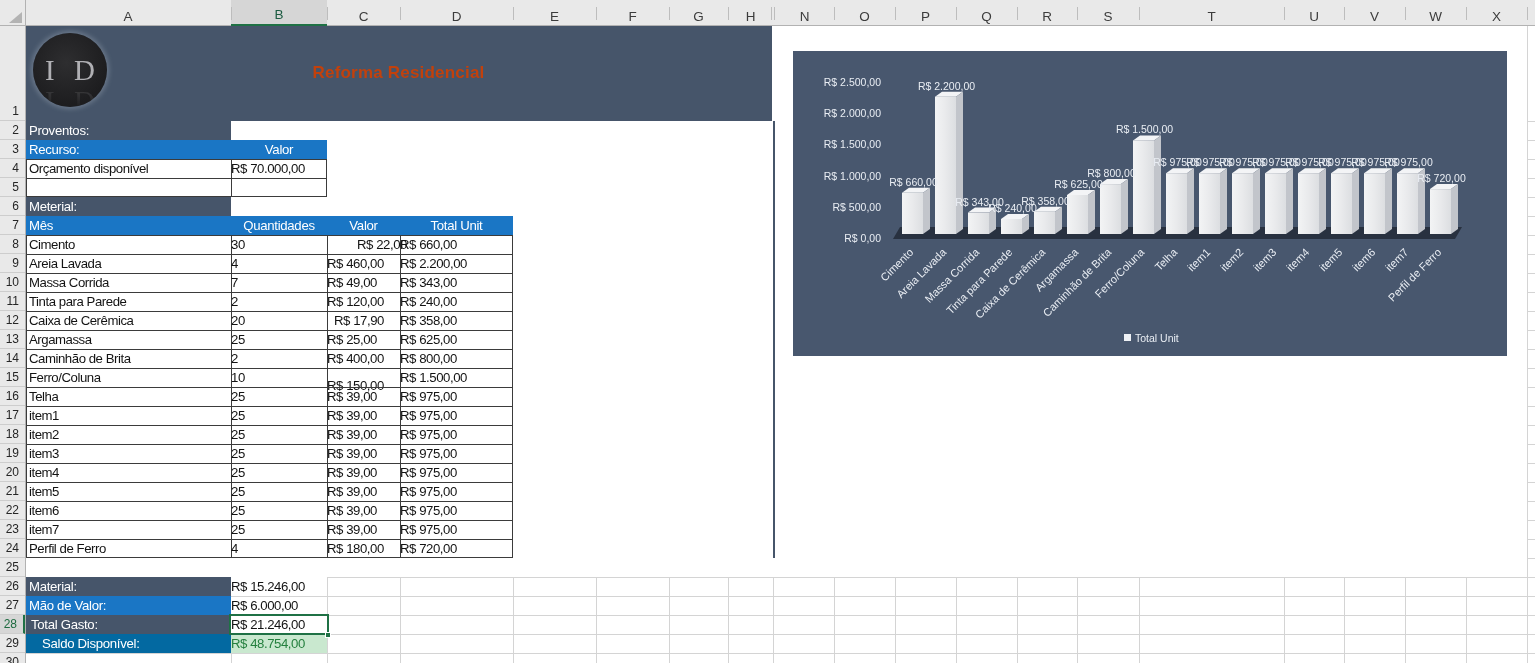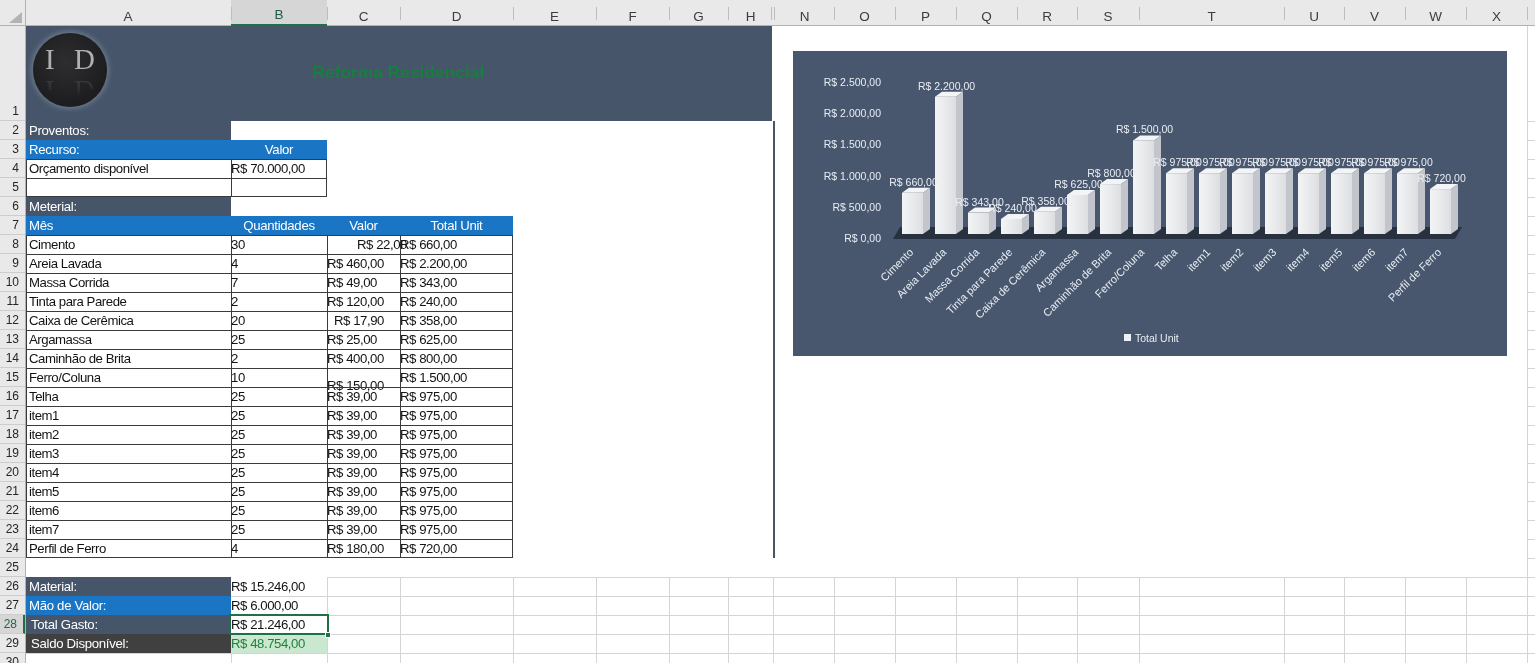--- a/index.html
+++ b/index.html
@@ -78,25 +78,25 @@
 <div class="abs gn" style="left:0;top:520px;width:25px;height:19px;border-bottom:1px solid #cdcdcd;box-sizing:border-box;display:flex;align-items:flex-end;justify-content:flex-end;padding:0 6px 2px 0;color:#262626;">23</div>
 <div class="abs gn" style="left:0;top:539px;width:25px;height:19px;border-bottom:1px solid #cdcdcd;box-sizing:border-box;display:flex;align-items:flex-end;justify-content:flex-end;padding:0 6px 2px 0;color:#262626;">24</div>
 <div class="abs gn" style="left:0;top:558px;width:25px;height:19px;border-bottom:1px solid #cdcdcd;box-sizing:border-box;display:flex;align-items:flex-end;justify-content:flex-end;padding:0 6px 2px 0;color:#262626;">25</div>
 <div class="abs gn" style="left:0;top:577px;width:25px;height:19px;border-bottom:1px solid #cdcdcd;box-sizing:border-box;display:flex;align-items:flex-end;justify-content:flex-end;padding:0 6px 2px 0;color:#262626;">26</div>
 <div class="abs gn" style="left:0;top:596px;width:25px;height:19px;border-bottom:1px solid #cdcdcd;box-sizing:border-box;display:flex;align-items:flex-end;justify-content:flex-end;padding:0 6px 2px 0;color:#262626;">27</div>
 <div class="abs gn" style="left:0;top:615px;width:25px;height:19px;border-bottom:1px solid #cdcdcd;box-sizing:border-box;display:flex;align-items:flex-end;justify-content:flex-end;padding:0 6px 2px 0;color:#1e6b40;background:#d6d6d6;border-right:2px solid #1f7145;">28</div>
 <div class="abs gn" style="left:0;top:634px;width:25px;height:19px;border-bottom:1px solid #cdcdcd;box-sizing:border-box;display:flex;align-items:flex-end;justify-content:flex-end;padding:0 6px 2px 0;color:#262626;">29</div>
 <div class="abs gn" style="left:0;top:653px;width:25px;height:19px;border-bottom:1px solid #cdcdcd;box-sizing:border-box;display:flex;align-items:flex-end;justify-content:flex-end;padding:0 6px 2px 0;color:#262626;">30</div>
 <div class="abs" style="left:26px;top:26px;width:746px;height:95px;background:#46556a;"></div>
 <div class="abs" style="left:33px;top:33px;width:74px;height:74px;border-radius:50%;background:radial-gradient(circle at 45% 40%, #2e2e30 0%, #1d1d1f 70%);box-shadow:0 0 5px 2px rgba(185,195,205,0.33);"></div>
-<div class="abs" style="left:33px;top:22px;width:74px;height:74px;border-radius:50%;overflow:hidden;">
+<div class="abs" style="left:33px;top:33px;width:74px;height:74px;border-radius:50%;overflow:hidden;">
     <div style="position:absolute;left:0;top:22px;width:74px;text-align:center;font-family:'Liberation Serif',serif;font-size:29px;line-height:31px;letter-spacing:6px;color:rgba(178,178,182,0.99);text-indent:6px;">I D</div>
     <div style="position:absolute;left:0;top:53px;width:74px;text-align:center;font-family:'Liberation Serif',serif;font-size:29px;line-height:31px;letter-spacing:6px;color:rgba(178,178,182,0.99);text-indent:6px;transform:scaleY(-1);opacity:.16;-webkit-mask-image:linear-gradient(to bottom,rgba(0,0,0,0) 25%,rgba(0,0,0,.9) 75%);">I D</div>
   </div>
-<div class="abs" style="left:25px;top:63px;width:747px;text-align:center;font-size:17px;letter-spacing:0.2px;font-weight:bold;color:#15803d;">Reforma Residencial</div>
+<div class="abs" style="left:25px;top:63px;width:747px;text-align:center;font-size:17px;letter-spacing:0.2px;font-weight:bold;color:#c2410c;">Reforma Residencial</div>
 <div class="abs" style="left:773px;top:121px;width:2px;height:437px;background:#46556a;"></div>
 <div class="abs wt" style="left:26px;top:121px;width:205px;height:19px;background:#46556a;padding-left:3px;box-sizing:border-box;">Proventos:</div>
 <div class="abs" style="left:26px;top:140px;width:301px;height:19px;background:#1a76c5;"></div>
 <div class="abs wt" style="left:29px;top:140px;width:200px;height:19px;">Recurso:</div>
 <div class="abs wt c" style="left:231px;top:140px;width:96px;height:19px;">Valor</div>
 <div class="abs" style="left:26px;top:159px;width:301px;height:38px;border:1px solid #3b3b3b;box-sizing:border-box;background:#fff;"></div>
 <div class="abs" style="left:231px;top:159px;width:1px;height:38px;background:#3b3b3b;"></div>
 <div class="abs" style="left:26px;top:178px;width:301px;height:1px;background:#3b3b3b;"></div>
 <div class="abs ct" style="left:29px;top:159px;width:200px;height:19px;">Orçamento disponível</div>
 <div class="abs ct r" style="left:231px;top:159px;width:92px;height:19px;">R$ 70.000,00</div>
@@ -246,21 +246,21 @@
 <div class="abs" style="left:1344px;top:577px;width:1px;height:86px;background:#d4d4d4;"></div>
 <div class="abs" style="left:1405px;top:577px;width:1px;height:86px;background:#d4d4d4;"></div>
 <div class="abs" style="left:1466px;top:577px;width:1px;height:86px;background:#d4d4d4;"></div>
 <div class="abs" style="left:231px;top:653px;width:1px;height:10px;background:#d4d4d4;"></div>
 <div class="abs wt" style="left:26px;top:577px;width:205px;height:19px;background:#46556a;padding-left:3px;box-sizing:border-box;">Material:</div>
 <div class="abs ct r" style="left:231px;top:577px;width:92px;height:19px;">R$ 15.246,00</div>
 <div class="abs wt" style="left:26px;top:596px;width:205px;height:19px;background:#1a76c5;padding-left:3px;box-sizing:border-box;">Mão de Valor:</div>
 <div class="abs ct r" style="left:231px;top:596px;width:92px;height:19px;">R$ 6.000,00</div>
 <div class="abs wt" style="left:26px;top:615px;width:205px;height:19px;background:#46556a;padding-left:5px;box-sizing:border-box;">Total Gasto:</div>
 <div class="abs ct r" style="left:231px;top:615px;width:92px;height:19px;">R$ 21.246,00</div>
-<div class="abs wt" style="left:26px;top:634px;width:205px;height:19px;background:#404040;padding-left:5px;box-sizing:border-box;">Saldo Disponível:</div>
+<div class="abs wt" style="left:26px;top:634px;width:205px;height:19px;background:#0369a1;padding-left:16px;box-sizing:border-box;">Saldo Disponível:</div>
 <div class="abs" style="left:231px;top:634px;width:96px;height:19px;background:#c9e8cf;"></div>
 <div class="abs ct r" style="left:231px;top:634px;width:92px;height:19px;color:#25803f;">R$ 48.754,00</div>
 <div class="abs" style="left:229px;top:614px;width:100px;height:21px;border:2px solid #1f7145;box-sizing:border-box;"></div>
 <div class="abs" style="left:325px;top:632px;width:6px;height:6px;background:#1f7145;border:1px solid #fff;box-sizing:border-box;"></div>
 <svg class="abs" style="left:793px;top:51px;" width="714" height="305">
     <rect x="0" y="0" width="714" height="305" fill="#48576e"></rect>
     <defs>
       <linearGradient id="bf" x1="0" y1="0" x2="1" y2="0">
         <stop offset="0" stop-color="#f3f4f5"></stop>
         <stop offset="0.5" stop-color="#e9eaec"></stop>

